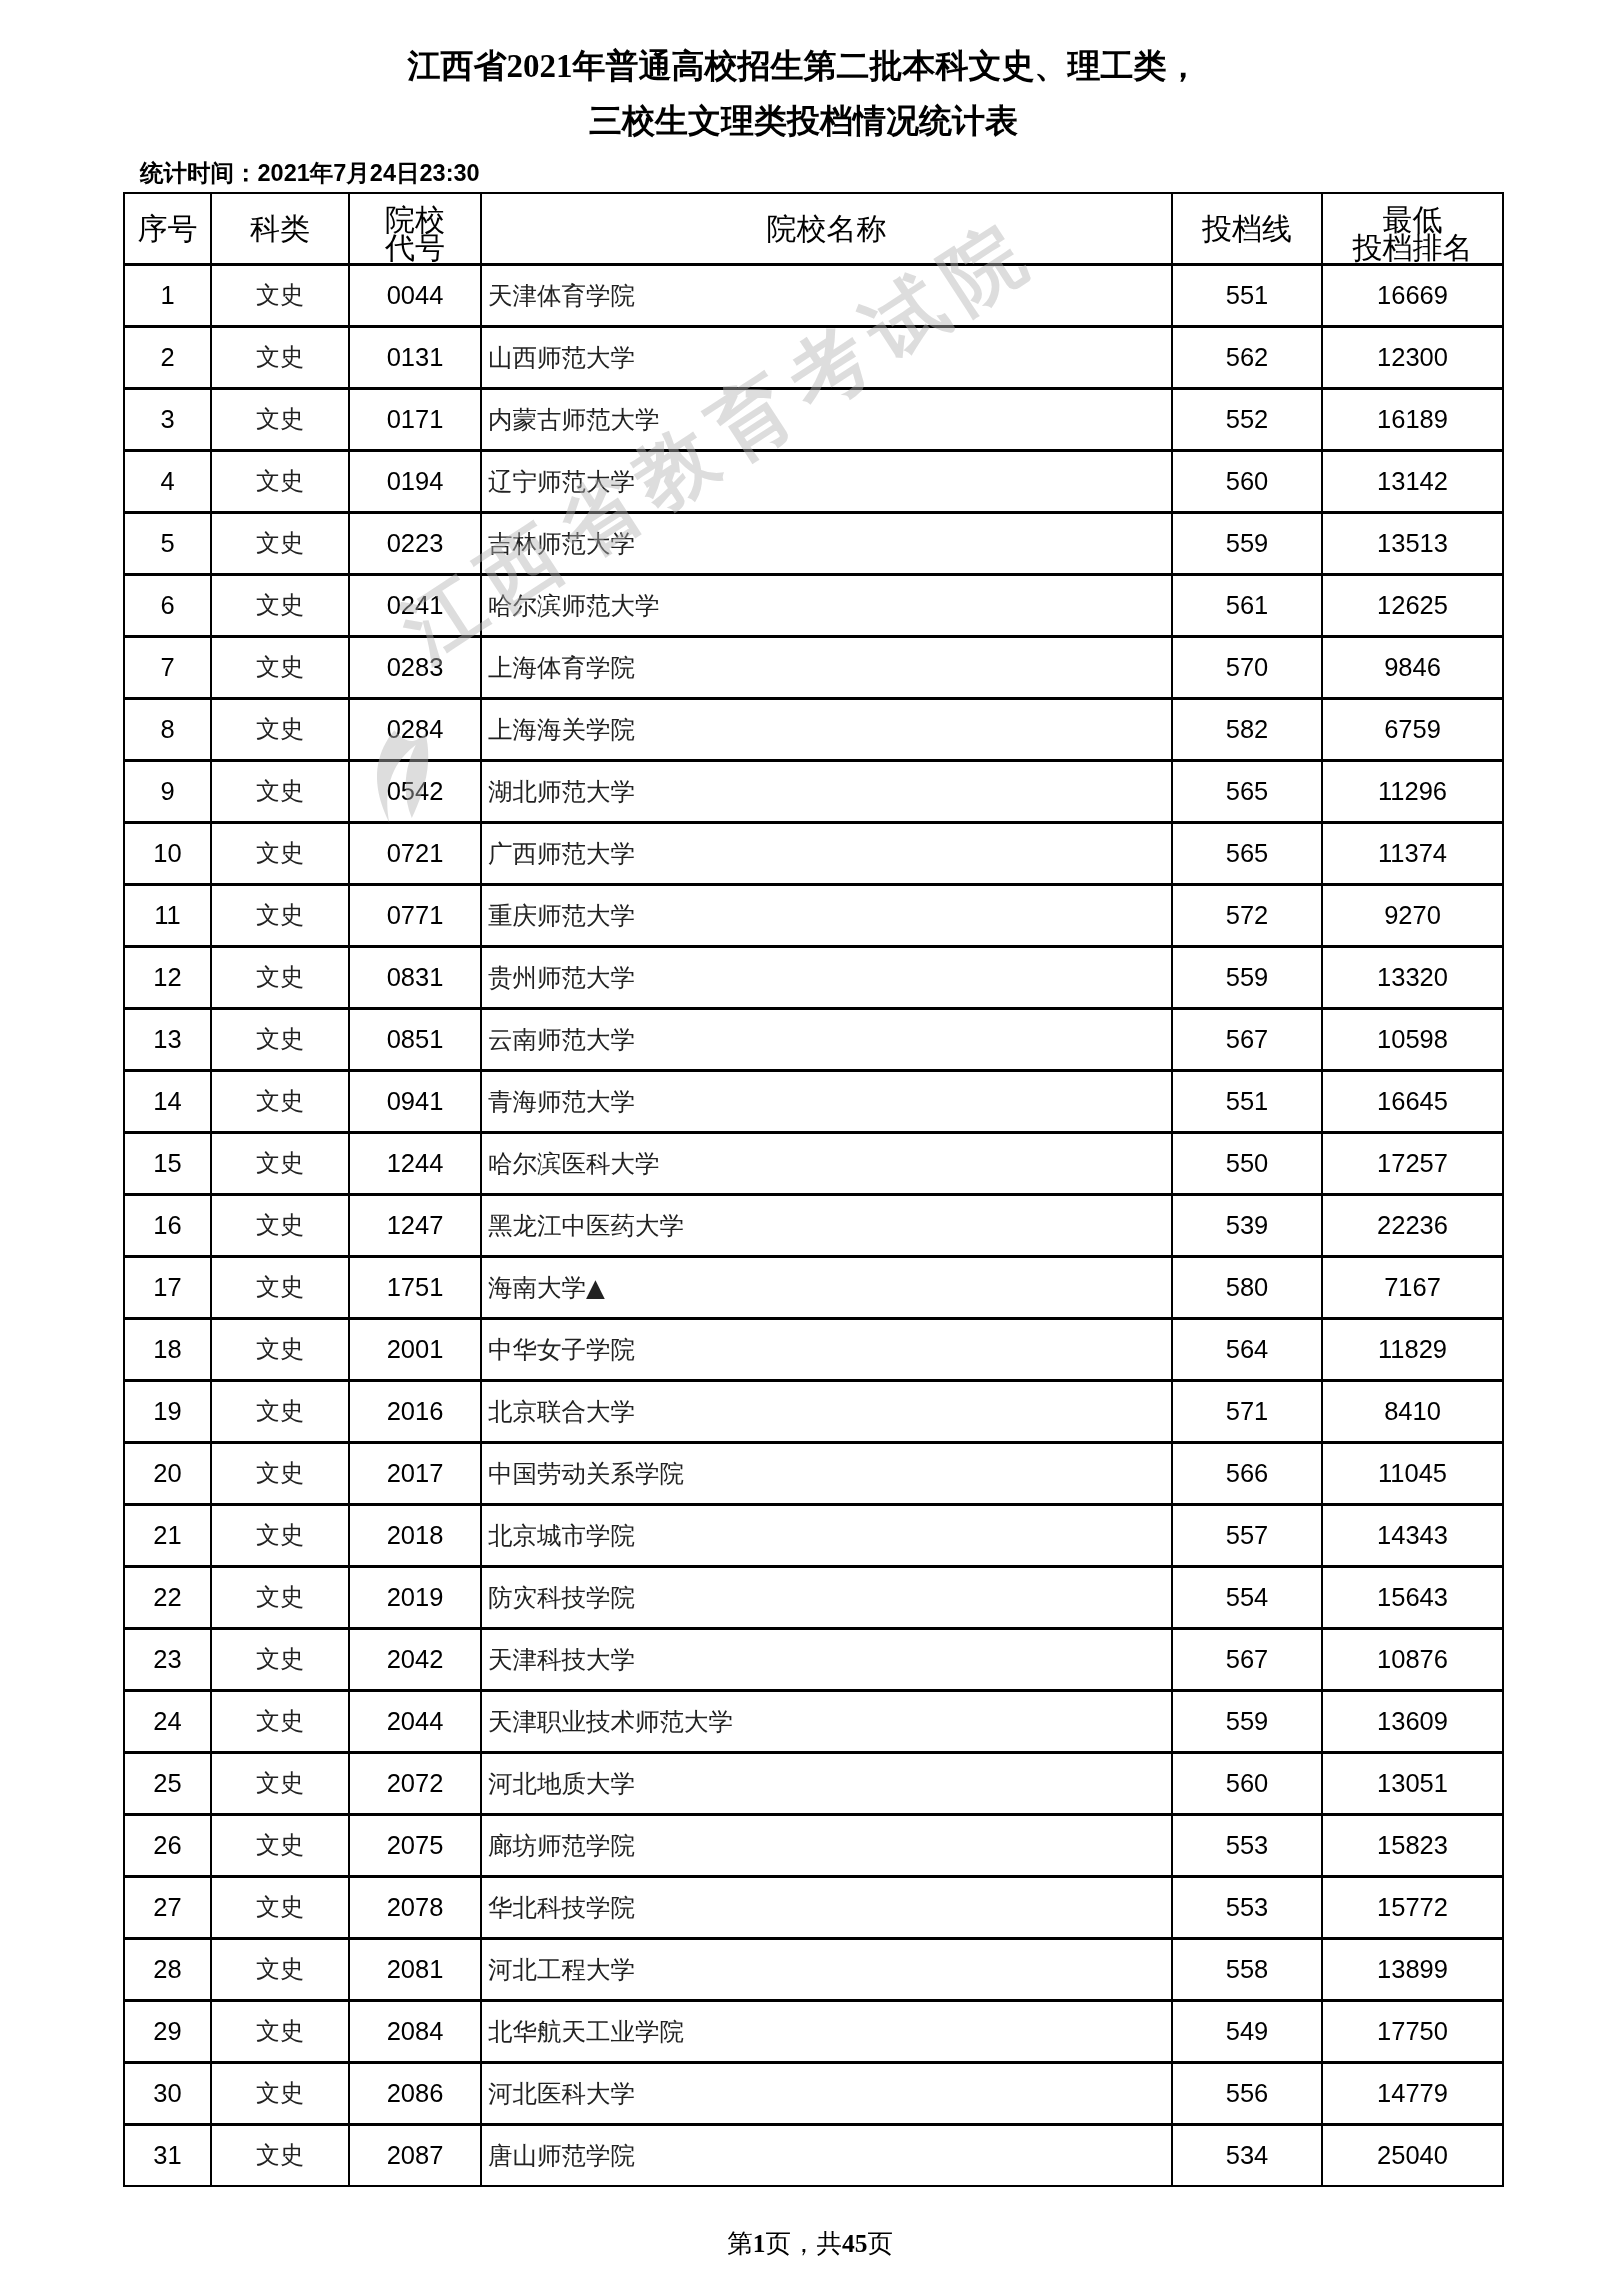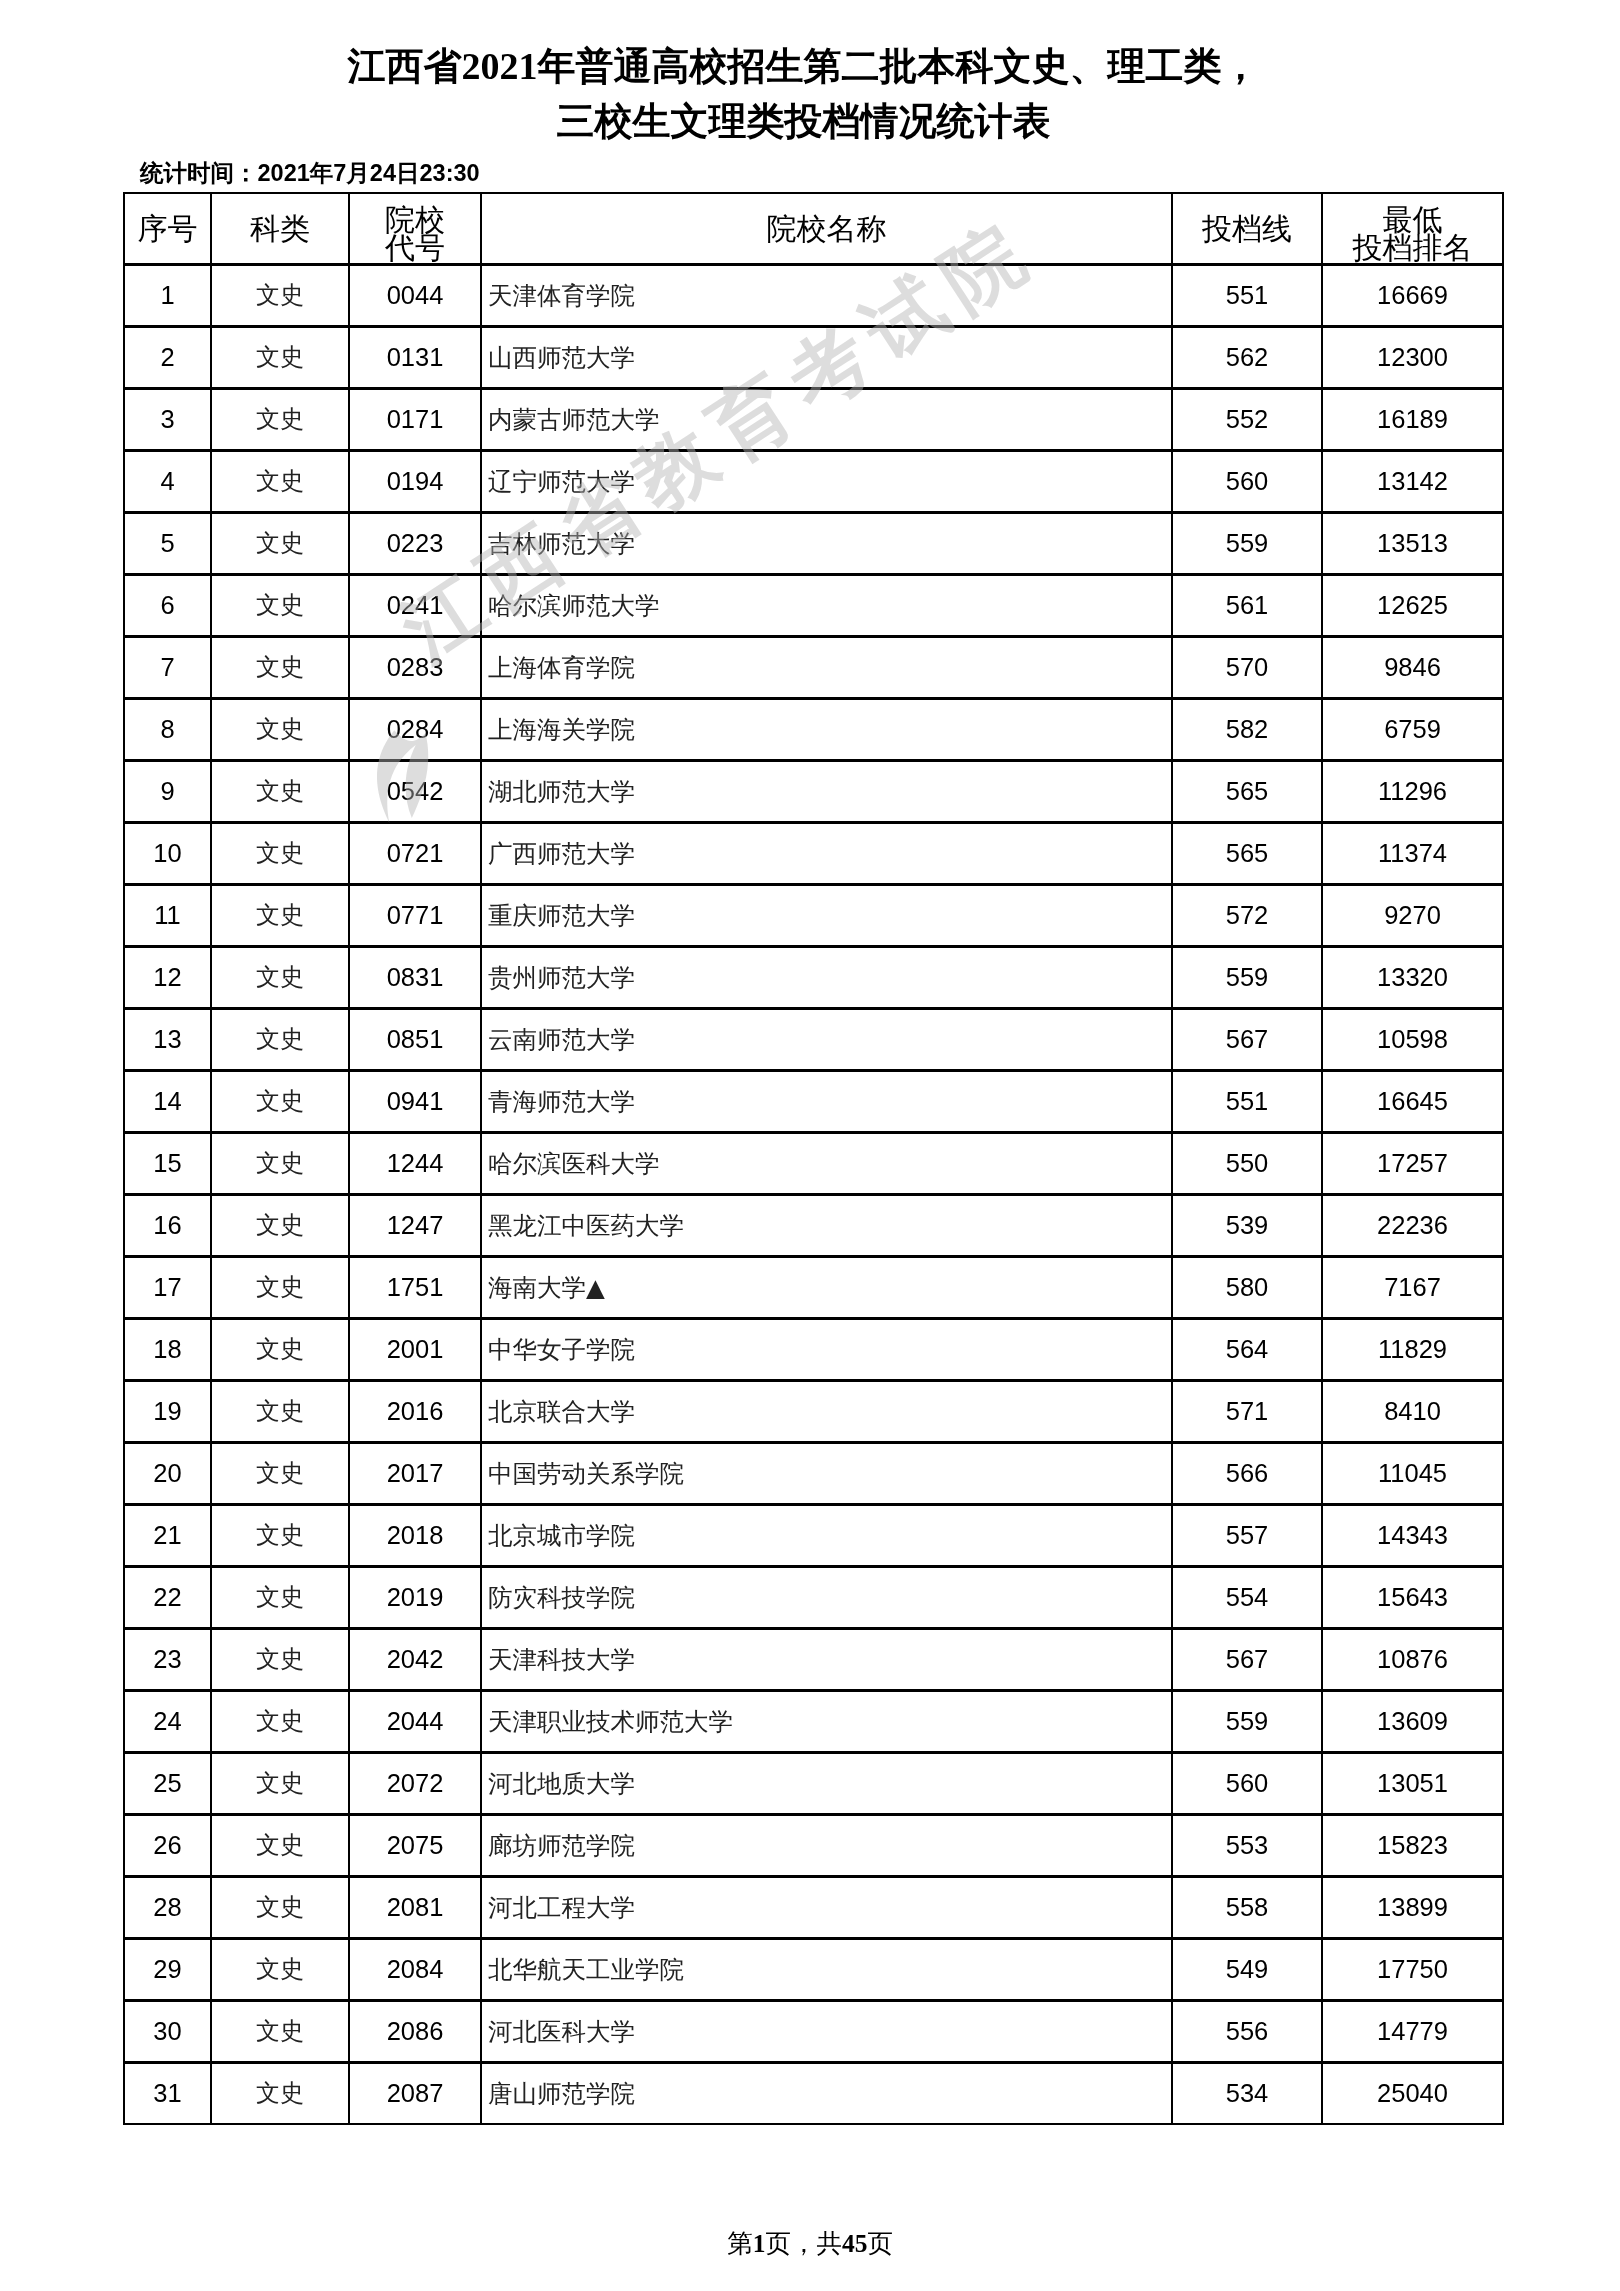--- a/index.html
+++ b/index.html
@@ -15,21 +15,21 @@
       font-family: "Liberation Sans", "DejaVu Sans", sans-serif;
       color: #000;
     }
     .title {
       position: absolute;
       left: 0;
       width: 1607px;
       text-align: center;
       font-family: "Liberation Serif", "DejaVu Serif", serif;
       font-weight: bold;
-      font-size: 38px;
+      font-size: 33px;
       line-height: 55px;
       letter-spacing: 0px;
       color: #000;
     }
     .title.l1 { top: 39px; }
     .title.l2 { top: 94px; }
     .timestamp {
       position: absolute;
       left: 140px;
       top: 158px;
@@ -361,20 +361,28 @@
       </tr>
       <tr>
         <td>26</td>
         <td class="cat">文史</td>
         <td>2075</td>
         <td class="name">廊坊师范学院</td>
         <td>553</td>
         <td>15823</td>
       </tr>
       <tr>
+        <td>27</td>
+        <td class="cat">文史</td>
+        <td>2078</td>
+        <td class="name">华北科技学院</td>
+        <td>553</td>
+        <td>15772</td>
+      </tr>
+      <tr>
         <td>28</td>
         <td class="cat">文史</td>
         <td>2081</td>
         <td class="name">河北工程大学</td>
         <td>558</td>
         <td>13899</td>
       </tr>
       <tr>
         <td>29</td>
         <td class="cat">文史</td>

